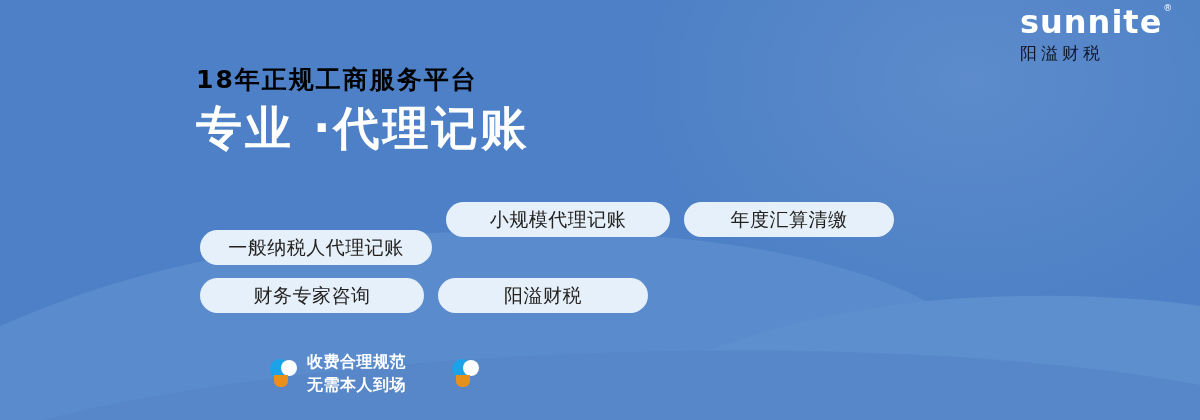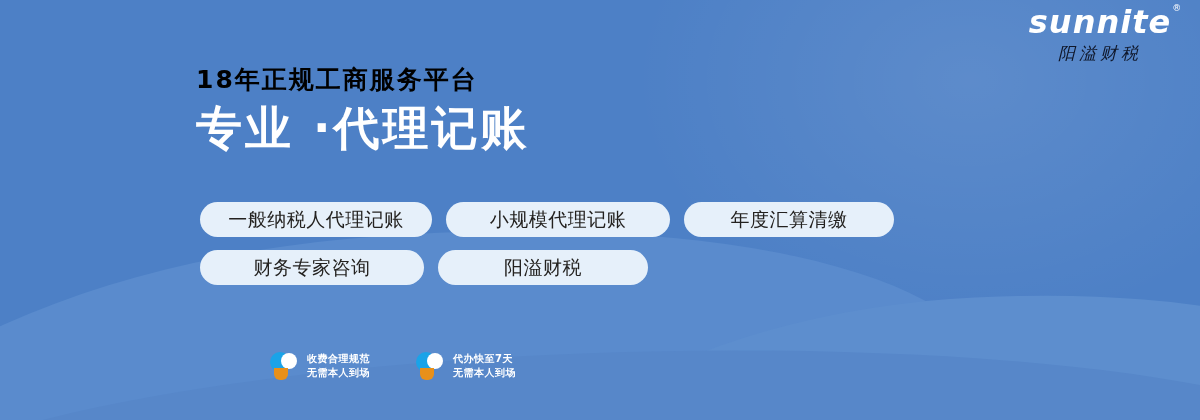--- a/index.html
+++ b/index.html
@@ -64,23 +64,21 @@
     background: radial-gradient(ellipse at center, rgba(255,255,255,0.09) 0%, rgba(255,255,255,0) 68%);
     pointer-events: none;
   }
 
   
   .logo {
     position: absolute;
     right: 20px;
     top: 6px;
     width: 160px;
-    text-align: center;
-    color: #ffffff;
-    font-style: italic;
+    color: #ffffff;
   }
   .logo-word {
     position: relative;
     display: inline-block;
     font-size: 32px;
     font-weight: 700;
     letter-spacing: 1px;
     line-height: 1.05;
     color: #ffffff;
     font-family: "DejaVu Sans", sans-serif;
@@ -148,21 +146,21 @@
     background: #e6f0fa;
     border-radius: 18px;
     color: #23211f;
     font-size: 19px;
     font-weight: 400;
     letter-spacing: 0.5px;
     white-space: nowrap;
     box-sizing: border-box;
     font-family: "DejaVu Sans", sans-serif;
   }
-  .pill.w-wide  { width: 232px; }
+  .pill.w-wide  { width: 232px; margin-top: 28px; }
   .pill.w-mid   { width: 224px; text-align: center; }
   .pill.w-narrow{ width: 210px; }
 
   
   .features {
     position: absolute;
     left: 270px;
     top: 350px;
     display: flex;
     gap: 46px;
@@ -200,21 +198,21 @@
     position: absolute;
     left: 4px;
     top: 18px;
     width: 14px;
     height: 12px;
     background: #e8901a;
     border-radius: 0 0 6px 6px;
   }
   .f-text {
     color: #ffffff;
-    font-size: 10px;
+    font-size: 16px;
     font-weight: 700;
     line-height: 1.45;
     letter-spacing: 0.5px;
     white-space: nowrap;
     font-family: "DejaVu Sans", sans-serif;
   }
 </style>
 </head>
 <body>
 
@@ -260,22 +258,18 @@
         <div>无需本人到场</div>
       </div>
     </div>
 
     <div class="feature">
       <div class="f-icon">
         <span class="dot-cyan"></span>
         <span class="dot-white"></span>
         <span class="cup-orange"></span>
       </div>
-      <div class="f-text">
-        <div>代办快至7天</div>
-        <div>无需本人到场</div>
-      </div>
     </div>
 
 
   </div>
 
 </div>
 
 </body></html>

